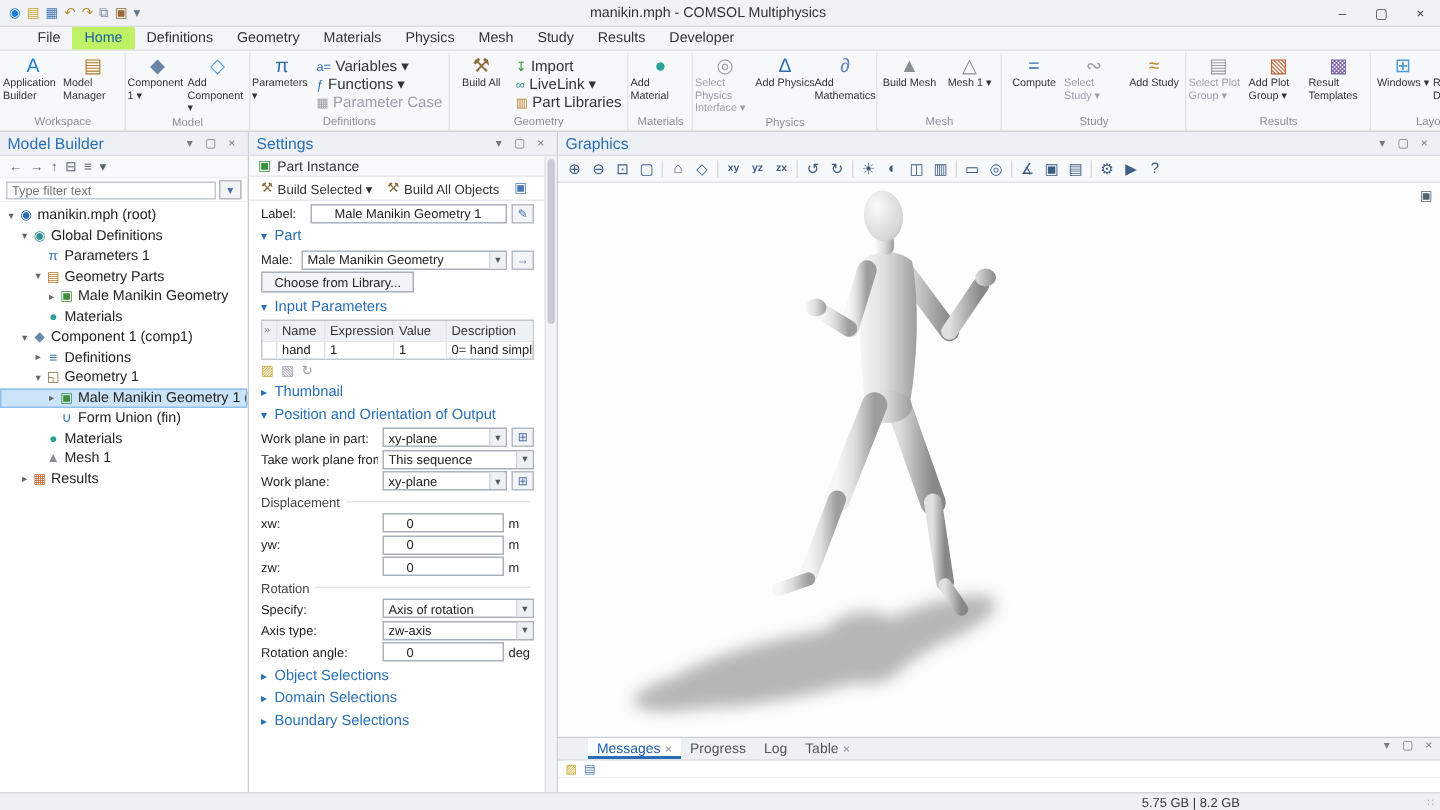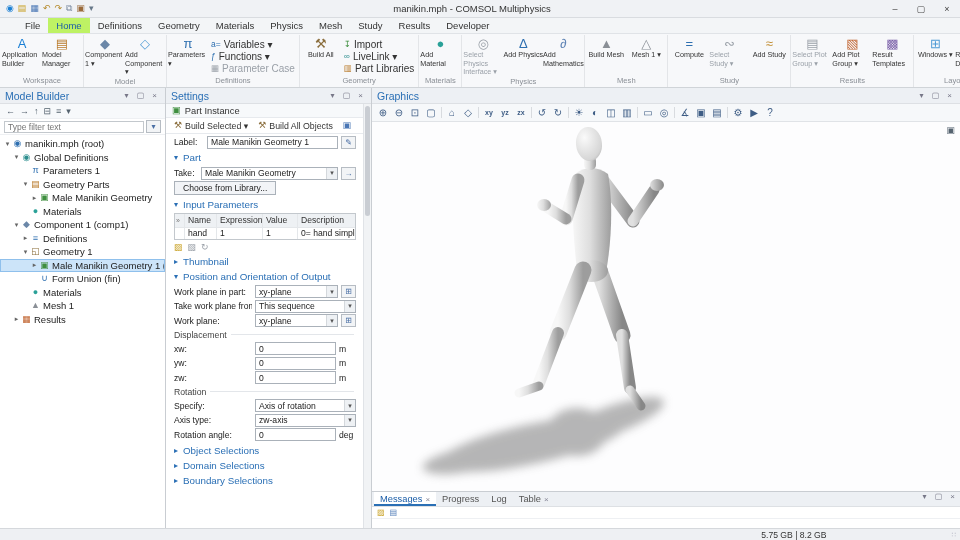--- a/index.html
+++ b/index.html
@@ -57,21 +57,21 @@
   .settings-body{flex:1;overflow:hidden;padding-right:9px;}
   .sec{display:flex;align-items:center;height:15px;padding:0 6px;color:#2a6fb5;font-size:9.8px;gap:3px;}
   .sec .sarr{font-size:8px;width:8px;text-align:center;}
   .subhead{display:flex;align-items:center;height:12px;margin:1px 8px 0;font-size:8.7px;color:#444;gap:4px;white-space:nowrap;}
   .subhead:after{content:"";flex:1;border-top:1px solid #e3e6ea;}
   .srow{display:flex;align-items:center;margin:1.5px 6px 1.5px 8px;gap:3px;}
   .slab{width:78px;flex:none;font-size:8.6px;color:#222;white-space:nowrap;overflow:hidden;}
   .ctl{display:flex;align-items:center;height:13px;background:#fff;border:1px solid #aab1b9;flex:1;min-width:0;}
   .ctl .val{flex:1;padding:0 3px;font-size:8.6px;white-space:nowrap;overflow:hidden;}
   .ctl .caret{width:11px;align-self:stretch;display:flex;align-items:center;justify-content:center;color:#555;font-size:7px;background:#eef1f4;border-left:1px solid #d4d8dc;}
-  input.ctl{padding:0 3px;font-size:8.6px;font-family:"Liberation Sans",sans-serif;color:#222;}
+  input.ctl{padding:0 15px;font-size:8.6px;font-family:"Liberation Sans",sans-serif;color:#222;}
   .unit{width:17px;flex:none;font-size:8.6px;color:#222;}
   .mini-btn{width:15px;height:13px;flex:none;border:1px solid #b6bcc3;background:#f2f4f6;display:flex;align-items:center;justify-content:center;font-size:8px;color:#4a6fa5;}
   .push-btn{height:14px;border:1px solid #aab1b9;background:#f2f4f7;font-size:8.6px;padding:0 8px;font-family:"Liberation Sans",sans-serif;color:#222;}
   .ip-table{margin:1px 6px 1px 8px;border:1px solid #c3c8cd;background:#fff;font-size:8.6px;}
   .ip-row{display:flex;height:12px;align-items:stretch;border-top:1px solid #e4e7ea;}
   .ip-row.head{background:#eef1f4;border-top:none;height:13px;color:#333;}
   .ip-cell{padding:0 3px;overflow:hidden;white-space:nowrap;border-left:1px solid #e4e7ea;display:flex;align-items:center;}
   .c0{width:9px;border-left:none;padding:0 1px;color:#777;font-size:7px;}
   .c1{width:32px;}.c2{width:46px;}.c3{width:35px;}.c4{flex:1;}
   .ip-icons{height:13px;display:flex;align-items:center;gap:5px;padding:0 8px;}
@@ -83,21 +83,21 @@
   .gico{width:16px;height:15px;display:flex;align-items:center;justify-content:center;font-size:10px;color:#3e5d85;flex:none;}
   .gico.txt{font-size:7px;font-weight:bold;}
   .gsep{width:1px;height:11px;background:#d8dbdf;margin:0 2px;flex:none;}
   .gfx-canvas{flex:1;position:relative;background:#fdfdfe;overflow:hidden;}
   .gfx-canvas svg{position:absolute;inset:0;width:100%;height:100%;}
   .corner-icon{position:absolute;top:3px;right:5px;font-size:9px;color:#55636f;}
   
   .bottom-panel{height:37px;border-top:1px solid #c9cdd2;background:#fff;display:flex;flex-direction:column;}
   .bp-header{height:15px;background:#edf0f4;display:flex;align-items:stretch;padding:0 2px;border-bottom:1px solid #dde0e4;}
   .bp-tab{display:flex;align-items:center;gap:3px;padding:0 6px;font-size:9.3px;color:#555;}
-  .bp-tab.active{background:#fff;color:#1a5da8;box-shadow:inset 0 -2px 0 #2a6fb5;}
+  .bp-tab.active{background:#fff;color:#1a5da8;box-shadow:inset 0 -2px 0 #2a6fb5;margin-left:18px;}
   .bp-close{font-size:8px;color:#889;}
   .bp-toolbar{height:12px;display:flex;align-items:center;gap:5px;padding:0 5px;border-bottom:1px solid #eef0f3;}
   .bp-toolbar .ric{font-size:8px;}
   .bp-content{flex:1;background:#fff;}
   
   .statusbar{height:12px;background:#eef0f3;border-top:1px solid #d5d8dc;display:flex;align-items:center;font-size:8.6px;color:#333;}
   .mem{margin-left:auto;margin-right:125px;}
   .grip{margin-right:3px;color:#aab;font-size:7px;letter-spacing:1px;}
   .ric{line-height:1;}
 </style>
@@ -425,21 +425,21 @@
         <span class="slab" style="width:30px">Label:</span>
         <input class="ctl" value="Male Manikin Geometry 1" style="">
         <span class="mini-btn">✎</span>
       </div>
 
       <div class="sec">
         <span class="sarr">▾</span>
         <span>Part</span>
       </div>
       <div class="srow">
-        <span class="slab" style="width:24px">Take:</span>
+        <span class="slab" style="width:24px">Male:</span>
         <div class="ctl">
           <span class="val">Male Manikin Geometry</span>
           <span class="caret">▾</span>
         </div>
         <span class="mini-btn">→</span>
       </div>
       <div class="srow">
         <button class="push-btn">Choose from Library...</button>
       </div>
 

